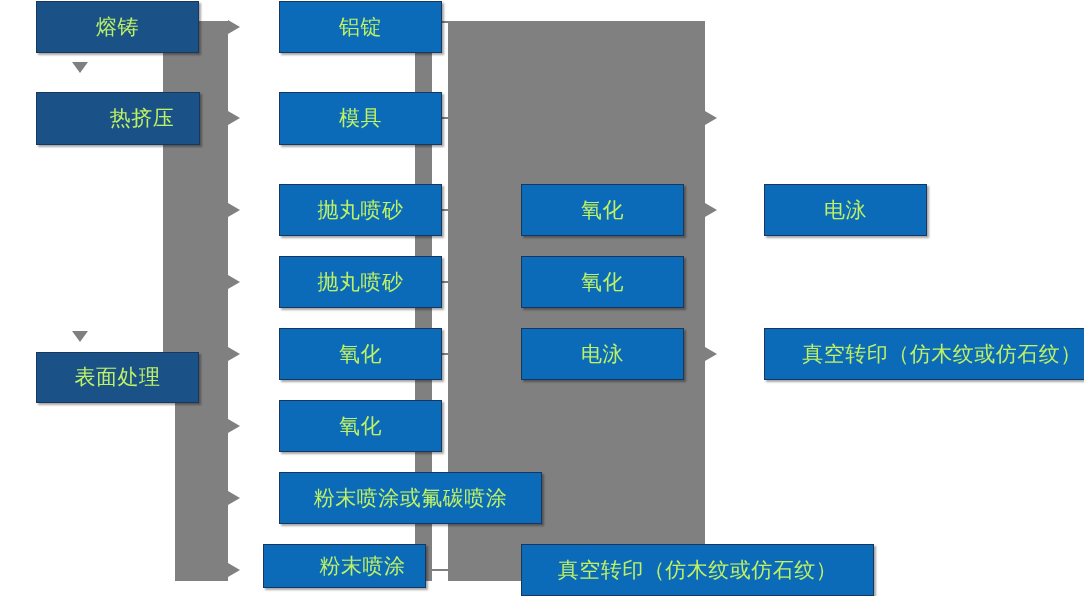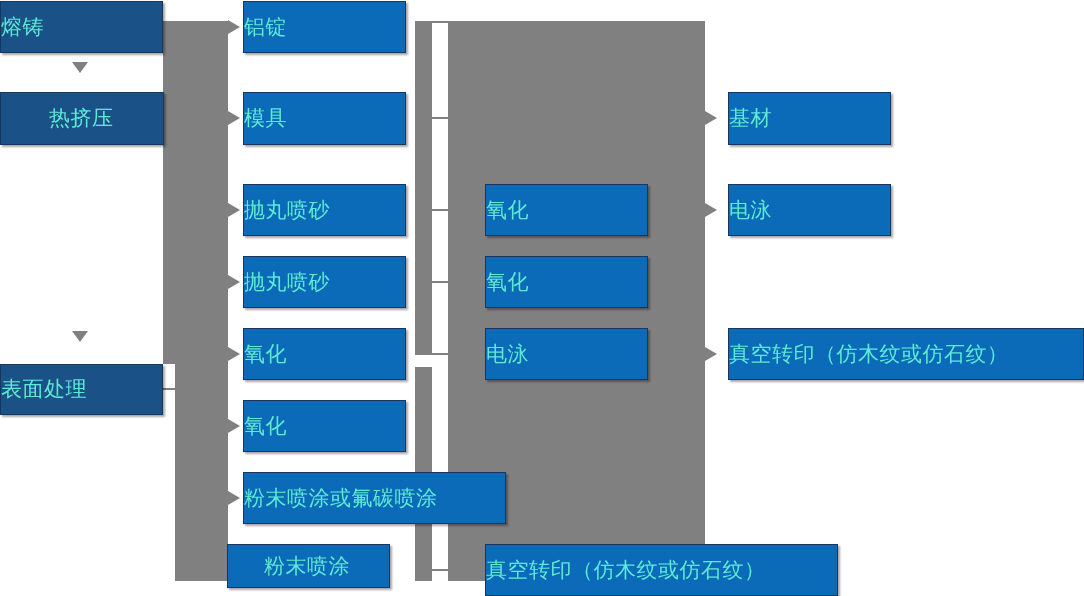--- a/index.html
+++ b/index.html
@@ -43,28 +43,29 @@
     border-left: 8px solid transparent;
     border-right: 8px solid transparent;
     border-top: 11px solid #808080;
   }
   
   .node {
     position: absolute;
     box-sizing: border-box;
     display: flex;
     align-items: center;
-    justify-content: flex-start;
-    color: #5eead4;
+    justify-content: center;
+    color: #bef264;
     border: 1px solid #17375E;
     font-size: 21px;
     line-height: 1.15;
     letter-spacing: 0.5px;
     white-space: nowrap;
     box-shadow: 2px 2px 2px rgba(0,0,0,0.35);
+    margin-left: 36px;
   }
   .node.dark {
     background: #1A5288;
   }
   .node.bright {
     background: #0C6BB8;
   }
   .node .label {
     pointer-events: none;
   }
@@ -108,21 +109,21 @@
   <div class="arrow-right" style="left:705px; top:111px;"></div>
   <div class="arrow-right" style="left:705px; top:203px;"></div>
   <div class="arrow-right" style="left:705px; top:347px;"></div>
 
   <div class="node dark" style="left:0px; top:1px; width:163px; height:52px;">
     <span class="label">熔铸</span>
   </div>
   <div class="node dark" style="left:0px; top:92px; width:164px; height:53px;padding-left:48px;">
     <span class="label">热挤压</span>
   </div>
-  <div class="node dark" style="left:0px; top:364px; width:163px; height:51px;">
+  <div class="node dark" style="left:0px; top:352px; width:163px; height:51px;">
     <span class="label">表面处理</span>
   </div>
 
   <div class="node bright" style="left:243px; top:1px; width:163px; height:52px;">
     <span class="label">铝锭</span>
   </div>
   <div class="node bright" style="left:243px; top:92px; width:163px; height:53px;">
     <span class="label">模具</span>
   </div>
   <div class="node bright" style="left:243px; top:184px; width:163px; height:52px;">
@@ -150,23 +151,20 @@
   <div class="node bright" style="left:485px; top:256px; width:163px; height:52px;">
     <span class="label">氧化</span>
   </div>
   <div class="node bright" style="left:485px; top:328px; width:163px; height:52px;">
     <span class="label">电泳</span>
   </div>
   <div class="node bright" style="left:485px; top:544px; width:353px; height:52px;">
     <span class="label">真空转印（仿木纹或仿石纹）</span>
   </div>
 
-  <div class="node bright" style="left:728px; top:92px; width:163px; height:53px;">
-    <span class="label">基材</span>
-  </div>
   <div class="node bright" style="left:728px; top:184px; width:163px; height:52px;">
     <span class="label">电泳</span>
   </div>
   <div class="node bright" style="left:728px; top:328px; width:356px; height:52px;">
     <span class="label">真空转印（仿木纹或仿石纹）</span>
   </div>
 
 </div>
 
 </body></html>

